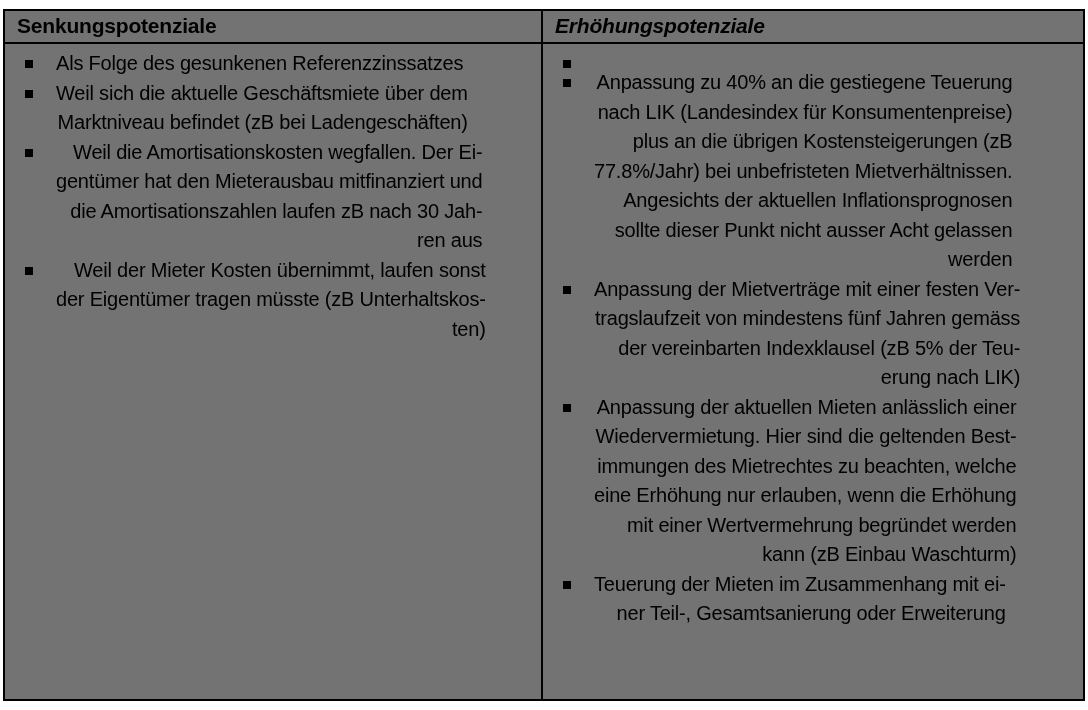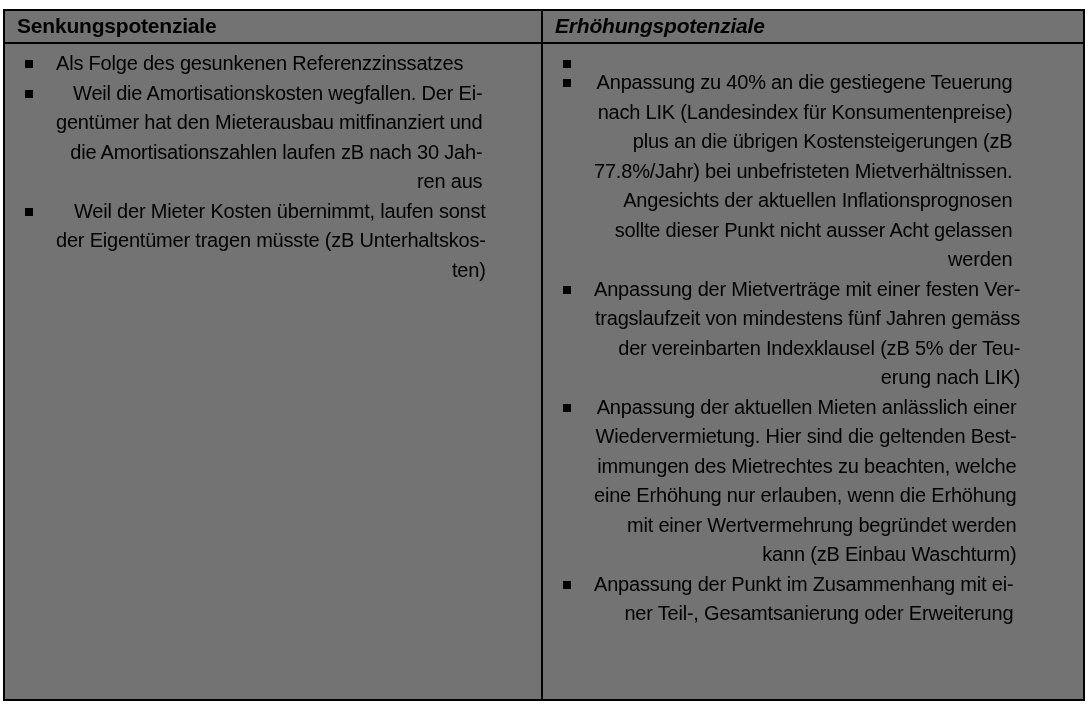--- a/index.html
+++ b/index.html
@@ -93,20 +93,25 @@
   <div class="row-body">
 
     <div class="bcell left">
       <ul class="bullets">
         <li class="bullet-item">
           <span class="marker"></span>
           <span class="bullet-text">Als Folge des gesunkenen Referenzzinssatzes</span>
         </li>
         <li class="bullet-item">
           <span class="marker"></span>
+          <span class="bullet-text">Weil sich die aktuelle Geschäftsmiete über dem
+Marktniveau befindet (zB bei Ladengeschäften)</span>
+        </li>
+        <li class="bullet-item">
+          <span class="marker"></span>
           <span class="bullet-text">Weil die Amortisationskosten wegfallen. Der Ei-
 gentümer hat den Mieterausbau mitfinanziert und
 die Amortisationszahlen laufen zB nach 30 Jah-
 ren aus</span>
         </li>
         <li class="bullet-item">
           <span class="marker"></span>
           <span class="bullet-text">Weil der Mieter Kosten übernimmt, laufen sonst
 der Eigentümer tragen müsste (zB Unterhaltskos-
 ten)</span>
@@ -140,20 +145,20 @@
           <span class="marker"></span>
           <span class="bullet-text">Anpassung der aktuellen Mieten anlässlich einer
 Wiedervermietung. Hier sind die geltenden Best-
 immungen des Mietrechtes zu beachten, welche
 eine Erhöhung nur erlauben, wenn die Erhöhung
 mit einer Wertvermehrung begründet werden
 kann (zB Einbau Waschturm)</span>
         </li>
         <li class="bullet-item">
           <span class="marker"></span>
-          <span class="bullet-text">Anpassung der Punkt im Zusammenhang mit ei-
+          <span class="bullet-text">Teuerung der Mieten im Zusammenhang mit ei-
 ner Teil-, Gesamtsanierung oder Erweiterung</span>
         </li>
       </ul>
     </div>
 
   </div>
 </div>
 
 </body></html>

